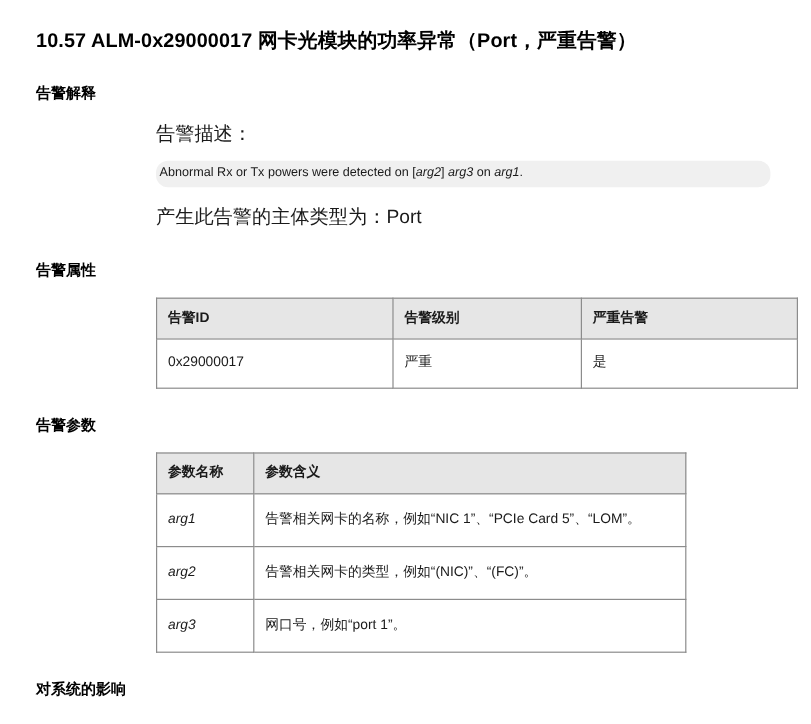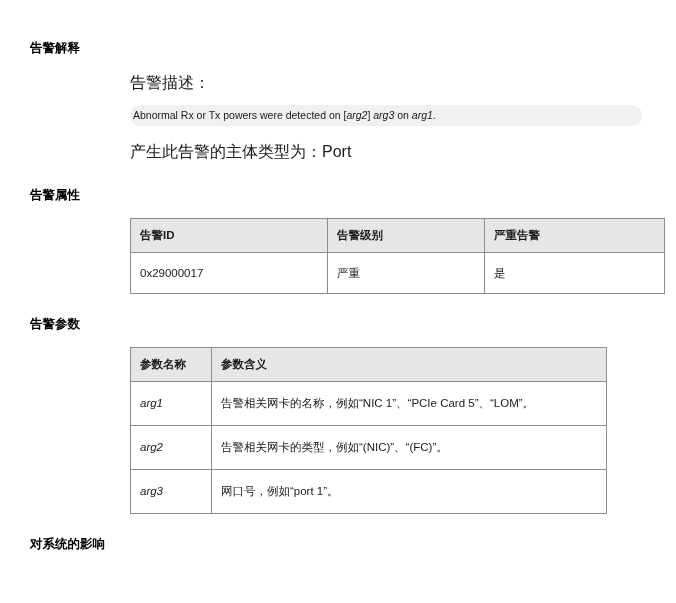--- a/index.html
+++ b/index.html
@@ -52,21 +52,21 @@
     margin-top: 9px;
     color: #1a1a1a;
     border-radius: 10px;
   }
   .code-band i {
     font-style: italic;
   }
   table.doc-table {
     border-collapse: collapse;
     margin-top: 14px;
-    width: 477px;
+    width: 442px;
     table-layout: fixed;
   }
   table.doc-table th,
   table.doc-table td {
     border: 1px solid #8c8c8c;
     font-size: 11.5px;
     text-align: left;
     vertical-align: middle;
     padding: 8px 9px;
     line-height: 1.5;
@@ -87,20 +87,21 @@
   .param-table td.pname {
     font-style: italic;
   }
   .param-table td { height: 27px; }
 </style>
 </head>
 <body>
 
 <div class="page">
 
+  <h1 class="doc-title">10.57 ALM-0x29000017 网卡光模块的功率异常（Port，严重告警）</h1>
 
   <h2 class="section-heading">告警解释</h2>
 
   <div class="indent">
     <div class="para">告警描述：</div>
 
     <div class="code-band">
       <span>Abnormal Rx or Tx powers were detected on </span><span>[</span><i>arg2</i><span>]</span><span> </span><i>arg3</i><span> on </span><i>arg1</i><span>.</span>
     </div>
 

